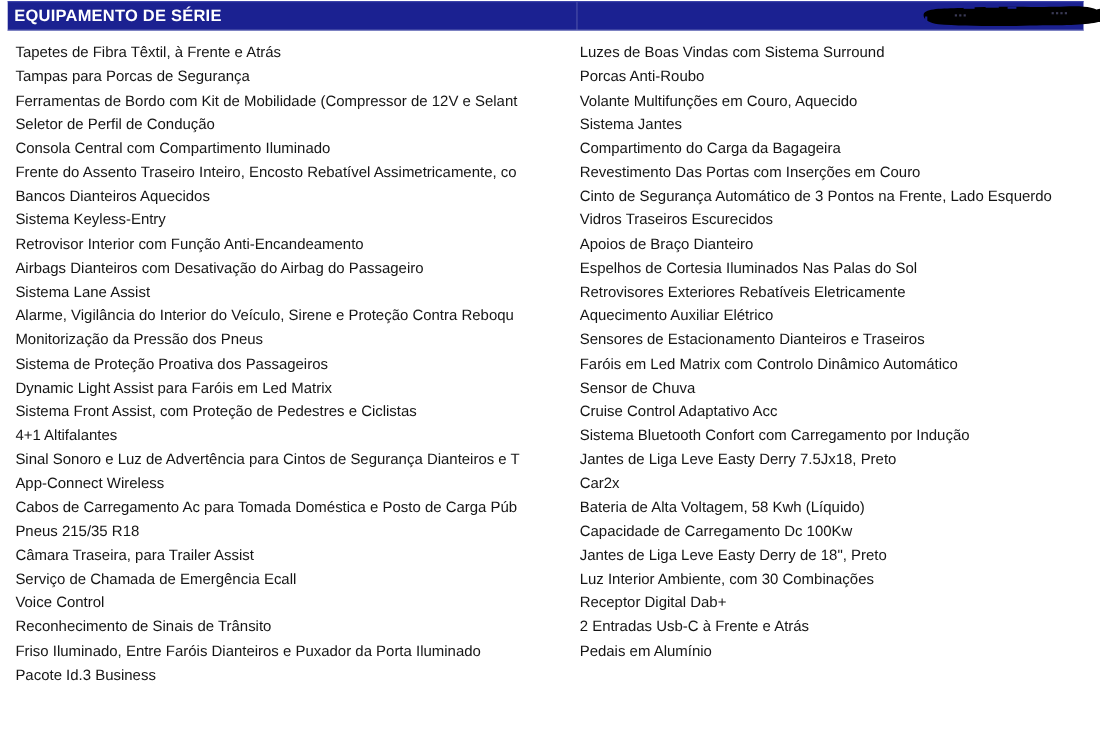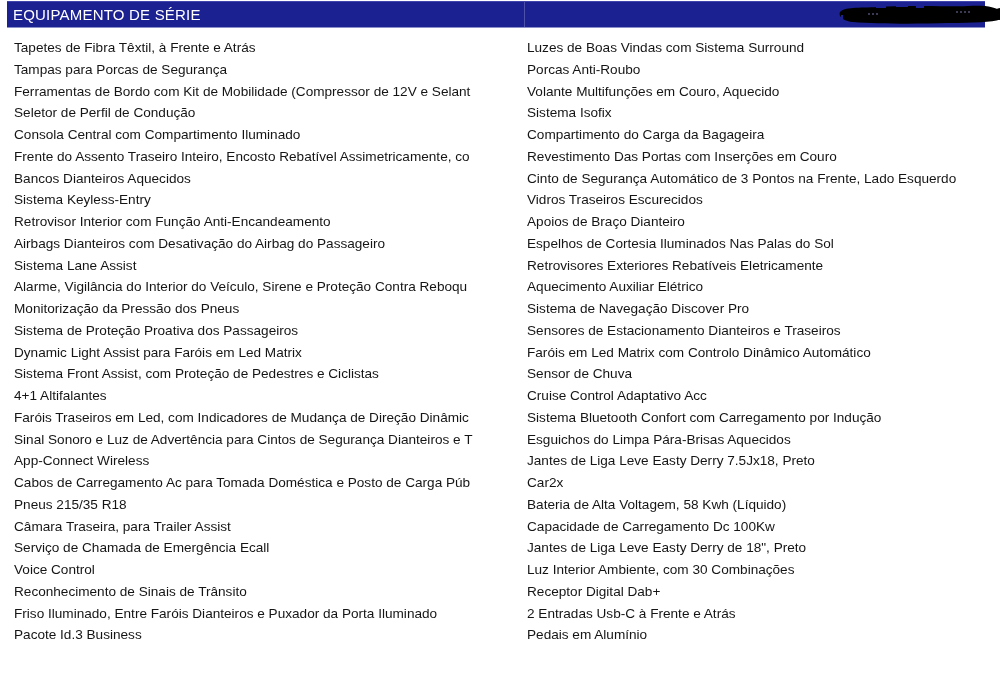--- a/index.html
+++ b/index.html
@@ -26,21 +26,21 @@
     border-bottom: 1px solid #8a8fc9;
     box-sizing: border-box;
   }
   .header-title {
     position: absolute;
     left: 6px;
     top: 50%;
     transform: translateY(-54%);
     color: #ffffff;
     font-size: 15px;
-    font-weight: 400;
+    font-weight: 700;
     letter-spacing: 0.2px;
     white-space: nowrap;
   }
   .header-divider {
     position: absolute;
     left: 517px;
     top: 0;
     bottom: 0;
     width: 1px;
     background: rgba(255, 255, 255, 0.22);
@@ -117,52 +117,49 @@
         <li>Sistema Keyless-Entry</li>
         <li>Retrovisor Interior com Função Anti-Encandeamento</li>
         <li>Airbags Dianteiros com Desativação do Airbag do Passageiro</li>
         <li>Sistema Lane Assist</li>
         <li>Alarme, Vigilância do Interior do Veículo, Sirene e Proteção Contra Reboqu</li>
         <li>Monitorização da Pressão dos Pneus</li>
         <li>Sistema de Proteção Proativa dos Passageiros</li>
         <li>Dynamic Light Assist para Faróis em Led Matrix</li>
         <li>Sistema Front Assist, com Proteção de Pedestres e Ciclistas</li>
         <li>4+1 Altifalantes</li>
-        <li>Faróis Traseiros em Led, com Indicadores de Mudança de Direção Dinâmic</li>
         <li>Sinal Sonoro e Luz de Advertência para Cintos de Segurança Dianteiros e T</li>
         <li>App-Connect Wireless</li>
         <li>Cabos de Carregamento Ac para Tomada Doméstica e Posto de Carga Púb</li>
         <li>Pneus 215/35 R18</li>
         <li>Câmara Traseira, para Trailer Assist</li>
         <li>Serviço de Chamada de Emergência Ecall</li>
         <li>Voice Control</li>
         <li>Reconhecimento de Sinais de Trânsito</li>
         <li>Friso Iluminado, Entre Faróis Dianteiros e Puxador da Porta Iluminado</li>
         <li>Pacote Id.3 Business</li>
       </ul>
     <ul class="equip-col right">
         <li>Luzes de Boas Vindas com Sistema Surround</li>
         <li>Porcas Anti-Roubo</li>
         <li>Volante Multifunções em Couro, Aquecido</li>
-        <li>Sistema Isofix</li>
+        <li>Sistema Jantes</li>
         <li>Compartimento do Carga da Bagageira</li>
         <li>Revestimento Das Portas com Inserções em Couro</li>
         <li>Cinto de Segurança Automático de 3 Pontos na Frente, Lado Esquerdo</li>
         <li>Vidros Traseiros Escurecidos</li>
         <li>Apoios de Braço Dianteiro</li>
         <li>Espelhos de Cortesia Iluminados Nas Palas do Sol</li>
         <li>Retrovisores Exteriores Rebatíveis Eletricamente</li>
         <li>Aquecimento Auxiliar Elétrico</li>
-        <li>Sistema de Navegação Discover Pro</li>
         <li>Sensores de Estacionamento Dianteiros e Traseiros</li>
         <li>Faróis em Led Matrix com Controlo Dinâmico Automático</li>
         <li>Sensor de Chuva</li>
         <li>Cruise Control Adaptativo Acc</li>
         <li>Sistema Bluetooth Confort com Carregamento por Indução</li>
-        <li>Esguichos do Limpa Pára-Brisas Aquecidos</li>
         <li>Jantes de Liga Leve Easty Derry 7.5Jx18, Preto</li>
         <li>Car2x</li>
         <li>Bateria de Alta Voltagem, 58 Kwh (Líquido)</li>
         <li>Capacidade de Carregamento Dc 100Kw</li>
         <li>Jantes de Liga Leve Easty Derry de 18", Preto</li>
         <li>Luz Interior Ambiente, com 30 Combinações</li>
         <li>Receptor Digital Dab+</li>
         <li>2 Entradas Usb-C à Frente e Atrás</li>
         <li>Pedais em Alumínio</li>
       </ul>

